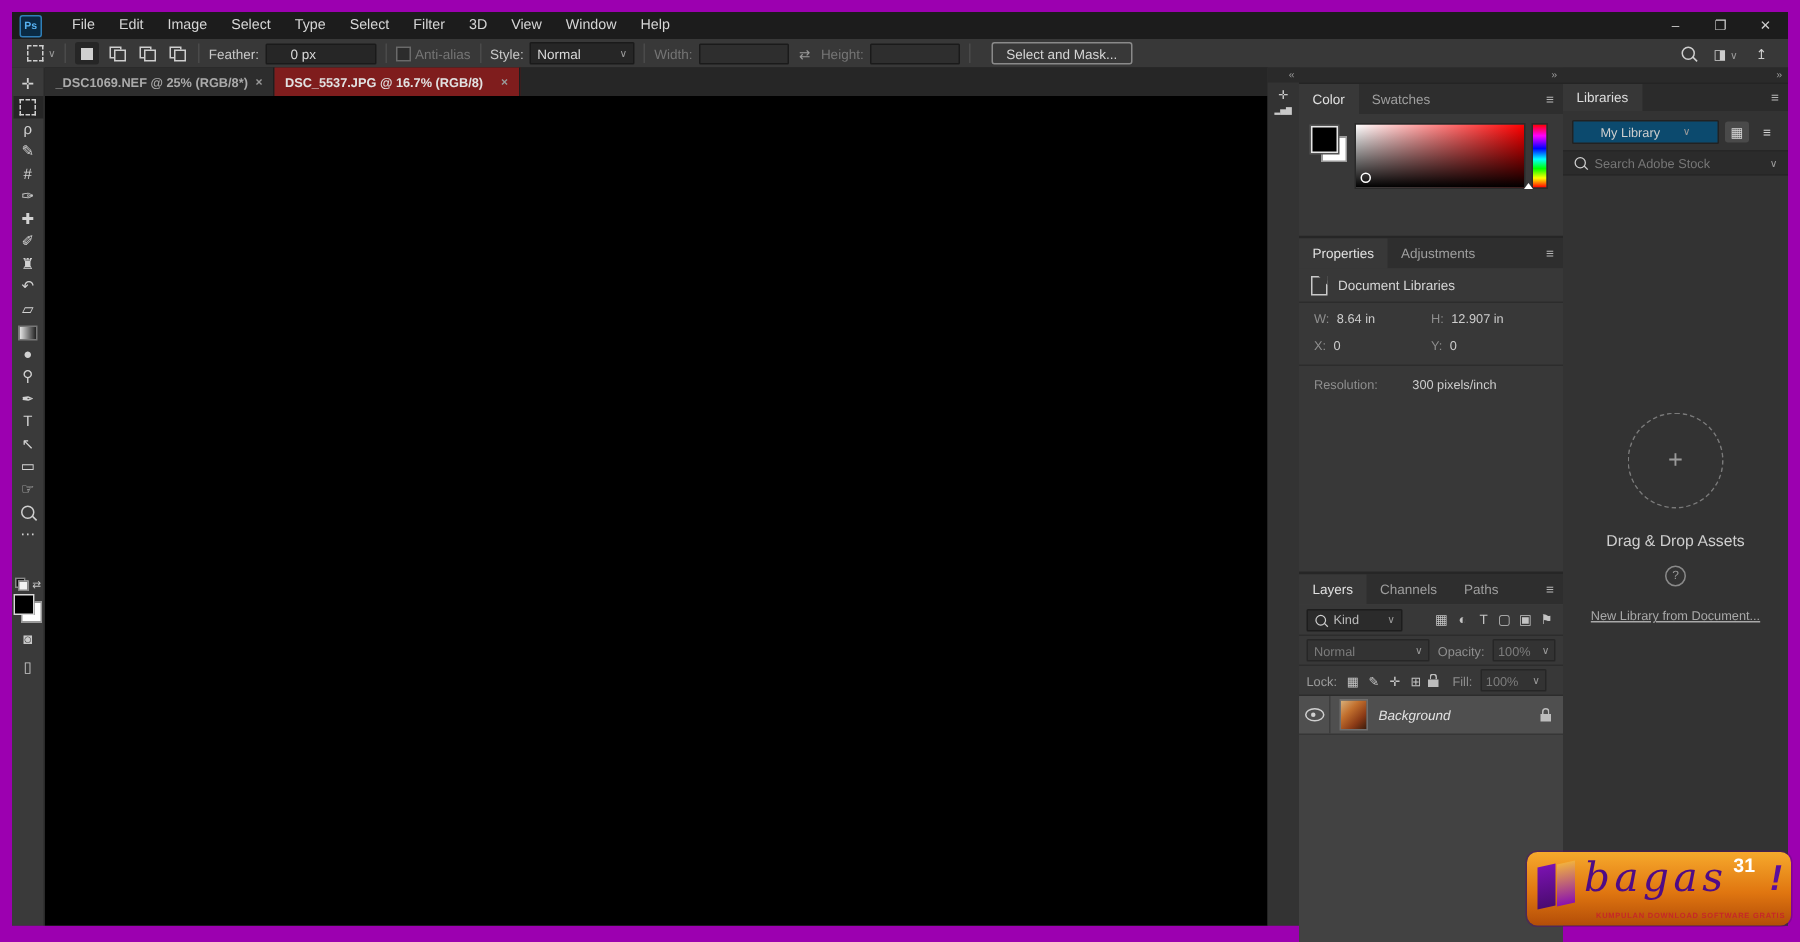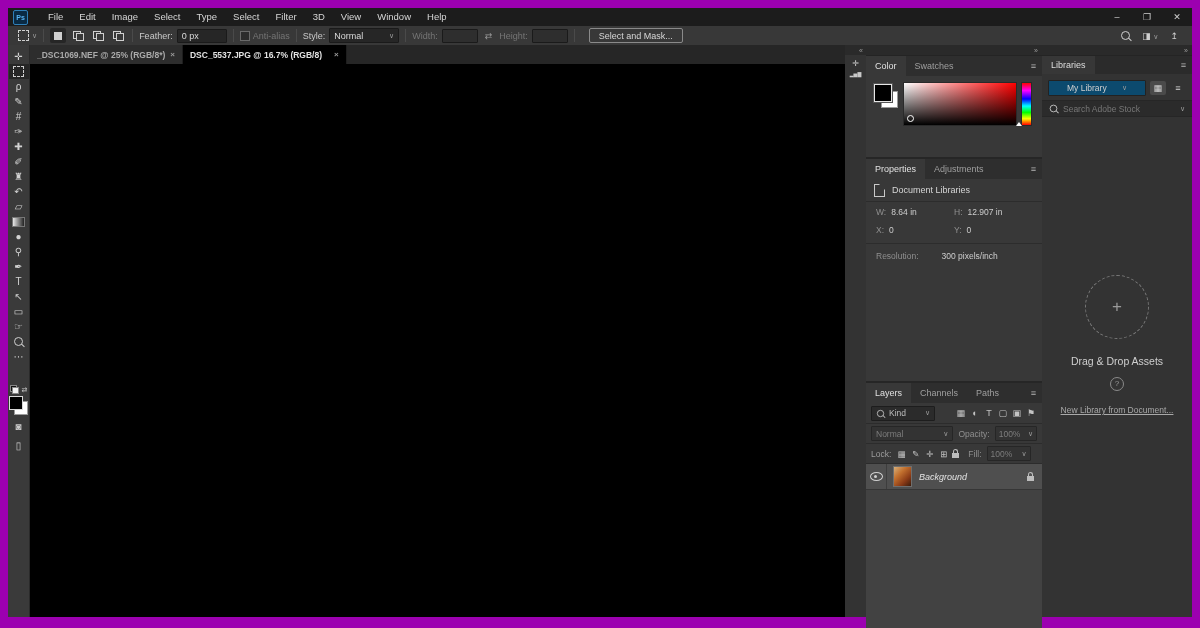--- a/index.html
+++ b/index.html
@@ -25,21 +25,21 @@
   .toolpreset{display:flex;align-items:center;gap:3px;margin-left:10px;}
   .chev{font-size:7px;color:#9a9a9a;}
   .selmode{display:flex;gap:4px;}
   .selbtn{width:16px;height:15px;display:flex;align-items:center;justify-content:center;border-radius:2px;}
   .selbtn.active{background:#262626;}
   .sq1{width:8px;height:8px;background:#cfcfcf;}
   .sq2{position:relative;width:10px;height:9px;}
   .sq2 i{position:absolute;width:6px;height:6px;border:1px solid #cfcfcf;display:block;}
   .sq2 i:nth-child(2){left:3px;top:2px;background:#383838;}
   .field{background:#262626;border:1px solid #1a1a1a;height:12px;display:flex;align-items:center;
-    padding:0 4px;color:#dadada;border-radius:1px;}
+    padding:0 16px;color:#dadada;border-radius:1px;}
   .dim{color:#757575;}
   .checkbox{width:8px;height:8px;border:1px solid #6a6a6a;background:#2c2c2c;display:inline-block;margin-right:3px;}
   .selectbox{background:#262626;border:1px solid #1a1a1a;height:13px;display:flex;align-items:center;
     justify-content:space-between;padding:0 4px;color:#dadada;border-radius:1px;}
   .btn-outline{border:1px solid #8a8a8a;border-radius:2px;height:13px;display:flex;align-items:center;
     padding:0 9px;color:#d6d6d6;}
   .mag{display:inline-block;width:7px;height:7px;border:1px solid #cfcfcf;border-radius:50%;position:relative;}
   .mag::after{content:"";position:absolute;width:4px;height:1px;background:#cfcfcf;right:-3px;bottom:-1px;transform:rotate(45deg);}
   .opt-right{margin-left:auto;display:flex;align-items:center;gap:12px;margin-right:14px;color:#cfcfcf;}
 
@@ -58,21 +58,21 @@
   .fgbg{position:relative;width:19px;height:19px;margin-top:2px;}
   .fgbg .bg{position:absolute;right:0;bottom:0;width:12px;height:12px;background:#fff;border:1px solid #9a9a9a;}
   .fgbg .fg{position:absolute;left:0;top:0;width:12px;height:12px;background:#000;border:1px solid #d9d9d9;}
   .lowtool{width:20px;height:16px;display:flex;align-items:center;justify-content:center;color:#c9c9c9;font-size:10px;margin-top:3px;}
 
   
   .docarea{left:22px;top:37px;width:815px;height:572px;background:#262626;font-weight:bold;}
   .tabbar{position:absolute;left:0;top:0;width:100%;height:19px;background:#262626;display:flex;}
   .dtab{display:flex;align-items:center;gap:5px;padding:0 7px;font-size:8.5px;color:#ababab;
     background:#2d2d2d;border-right:1px solid #1e1e1e;}
-  .dtab.active{background:#000000;color:#e2e2e2;gap:12px;}
+  .dtab.active{background:#7f1d1d;color:#e2e2e2;gap:12px;}
   .tabx{font-size:8px;color:#9a9a9a;}
   .canvas{position:absolute;left:0;top:19px;width:100%;height:553px;background:#000;}
 
   
   .dockstrip{left:837px;top:37px;width:21px;height:572px;background:#333333;border-right:1px solid #262626;}
   .dockhead{height:10px;background:#2a2a2a;color:#9a9a9a;font-size:7px;display:flex;align-items:center;justify-content:flex-end;padding-right:3px;}
   .dockicons{display:flex;flex-direction:column;align-items:center;gap:4px;padding-top:5px;color:#c9c9c9;}
   .dockico{font-size:8px;line-height:1;}
 
   
@@ -521,14 +521,24 @@
     <div class="dragzone">
       <div class="dashcircle">
           <span>+</span>
         </div>
       <div class="dragtitle">Drag &amp; Drop Assets</div>
       <div><span class="qmark">?</span></div>
       <span class="liblink">New Library from Document...</span>
     </div>
   </div>
 
+  <div class="r wm">
+    <span class="wmflag">
+        <i></i>
+        <i></i>
+      </span>
+    <span class="wmbrand">bagas</span>
+    <span class="wmnum">31</span>
+    <span class="wmbang">!</span>
+    <span class="wmtag">KUMPULAN DOWNLOAD SOFTWARE GRATIS</span>
+  </div>
 
 </div>
 
 </body></html>

